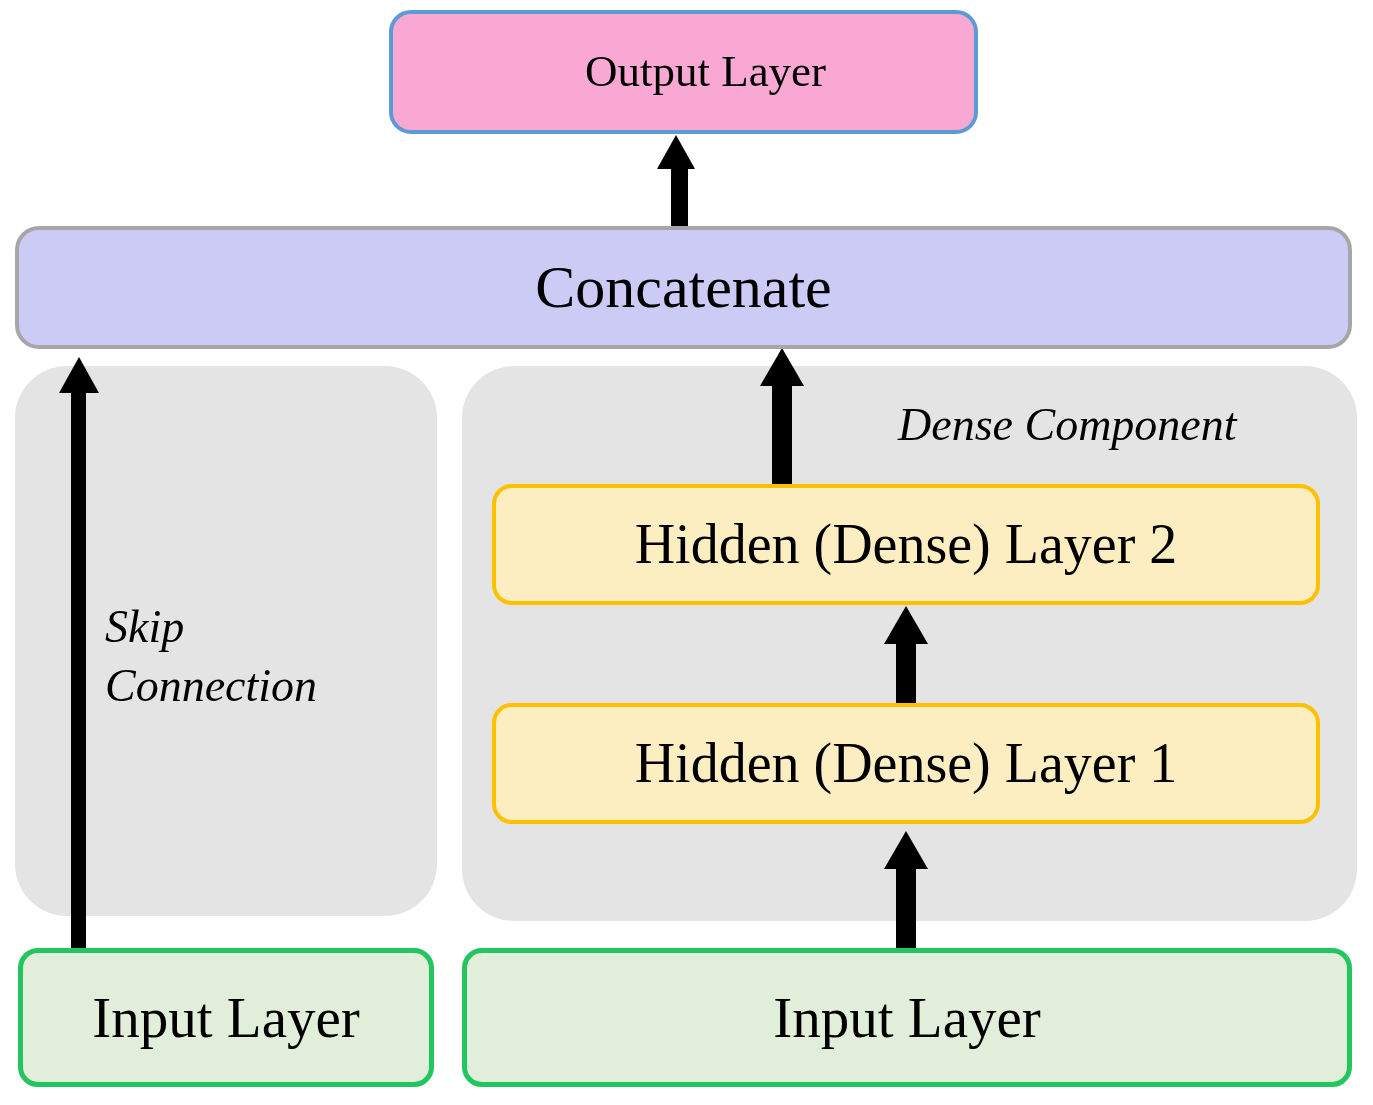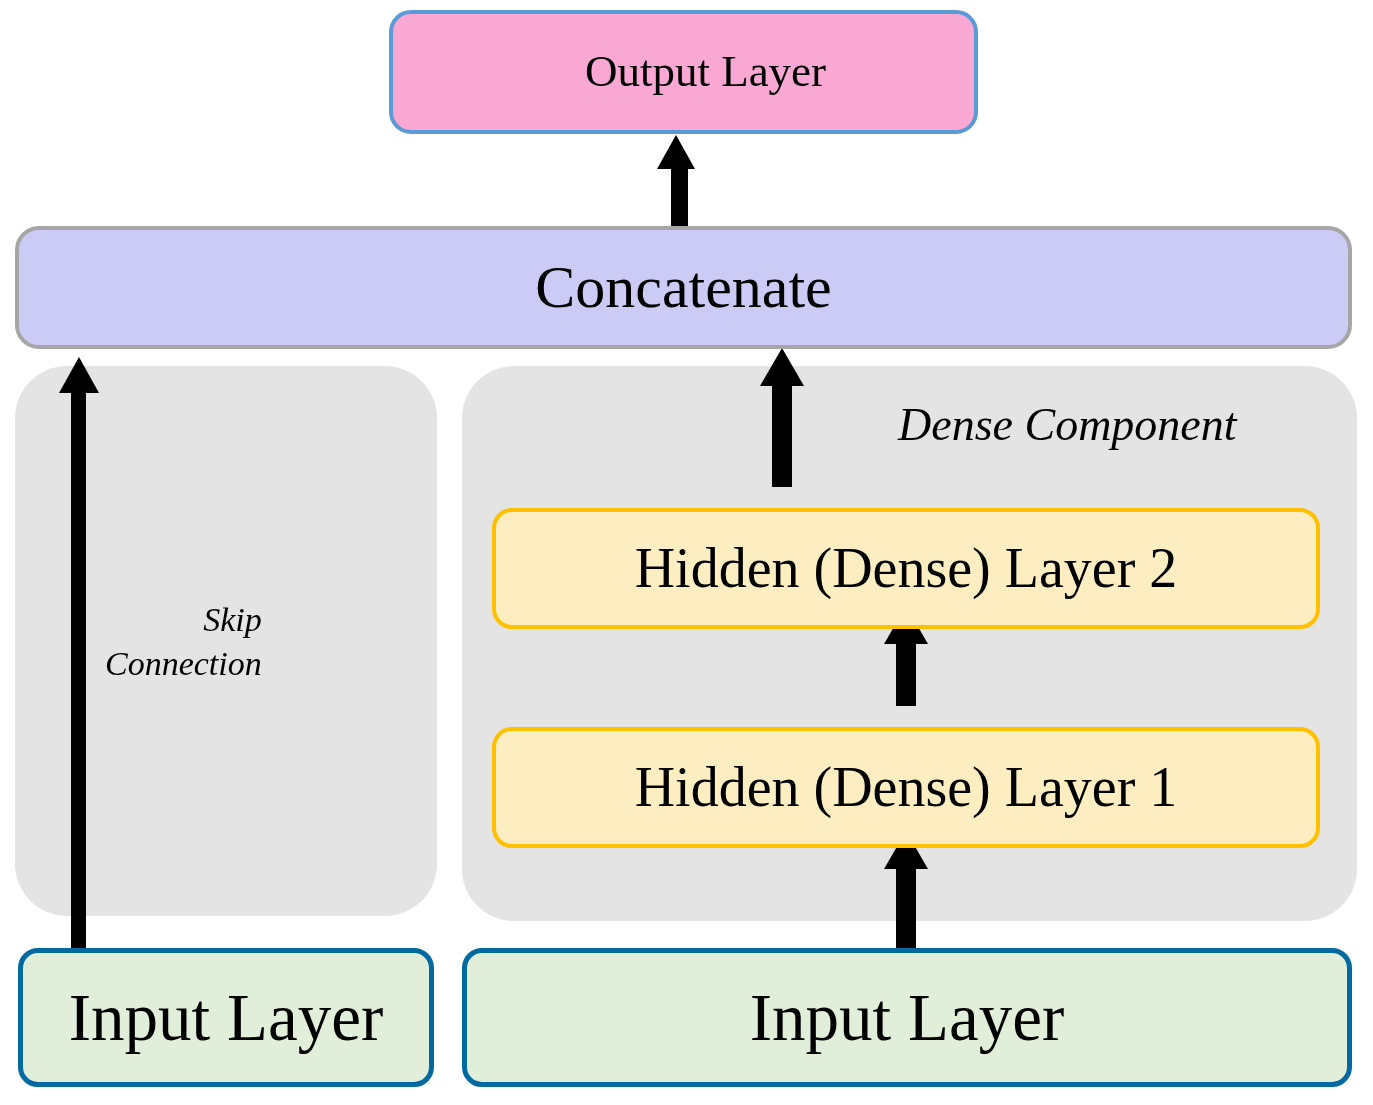--- a/index.html
+++ b/index.html
@@ -99,48 +99,47 @@
     font-size: 46px;
   }
 
   
   .skip-label {
     position: absolute;
     left: 105px;
     top: 598px;
     font-family: "Liberation Serif", "DejaVu Serif", serif;
     font-style: italic;
-    font-size: 34px;
+    font-size: 46px;
     line-height: 1.28;
     color: #000000;
-    text-align: right;
+    text-align: left;
   }
   .skip-label span { display: block; }
 
   
   .node-hidden {
     left: 492px;
     width: 828px;
     height: 121px;
     background: #fdeec2;
     border: 4px solid #ffc000;
     border-radius: 20px;
     font-size: 56px;
-    margin-top: 24px;
   }
   .node-hidden-2 { top: 484px; }
   .node-hidden-1 { top: 703px; }
 
   
   .node-input {
     height: 139px;
     background: #e1efda;
-    border: 5px solid #0369a1;
+    border: 5px solid #22c55e;
     border-radius: 20px;
-    font-size: 67px;
+    font-size: 57px;
     top: 948px;
   }
   .node-input-wide {
     left: 18px;
     width: 416px;
   }
   .node-input-deep {
     left: 462px;
     width: 890px;
   }

